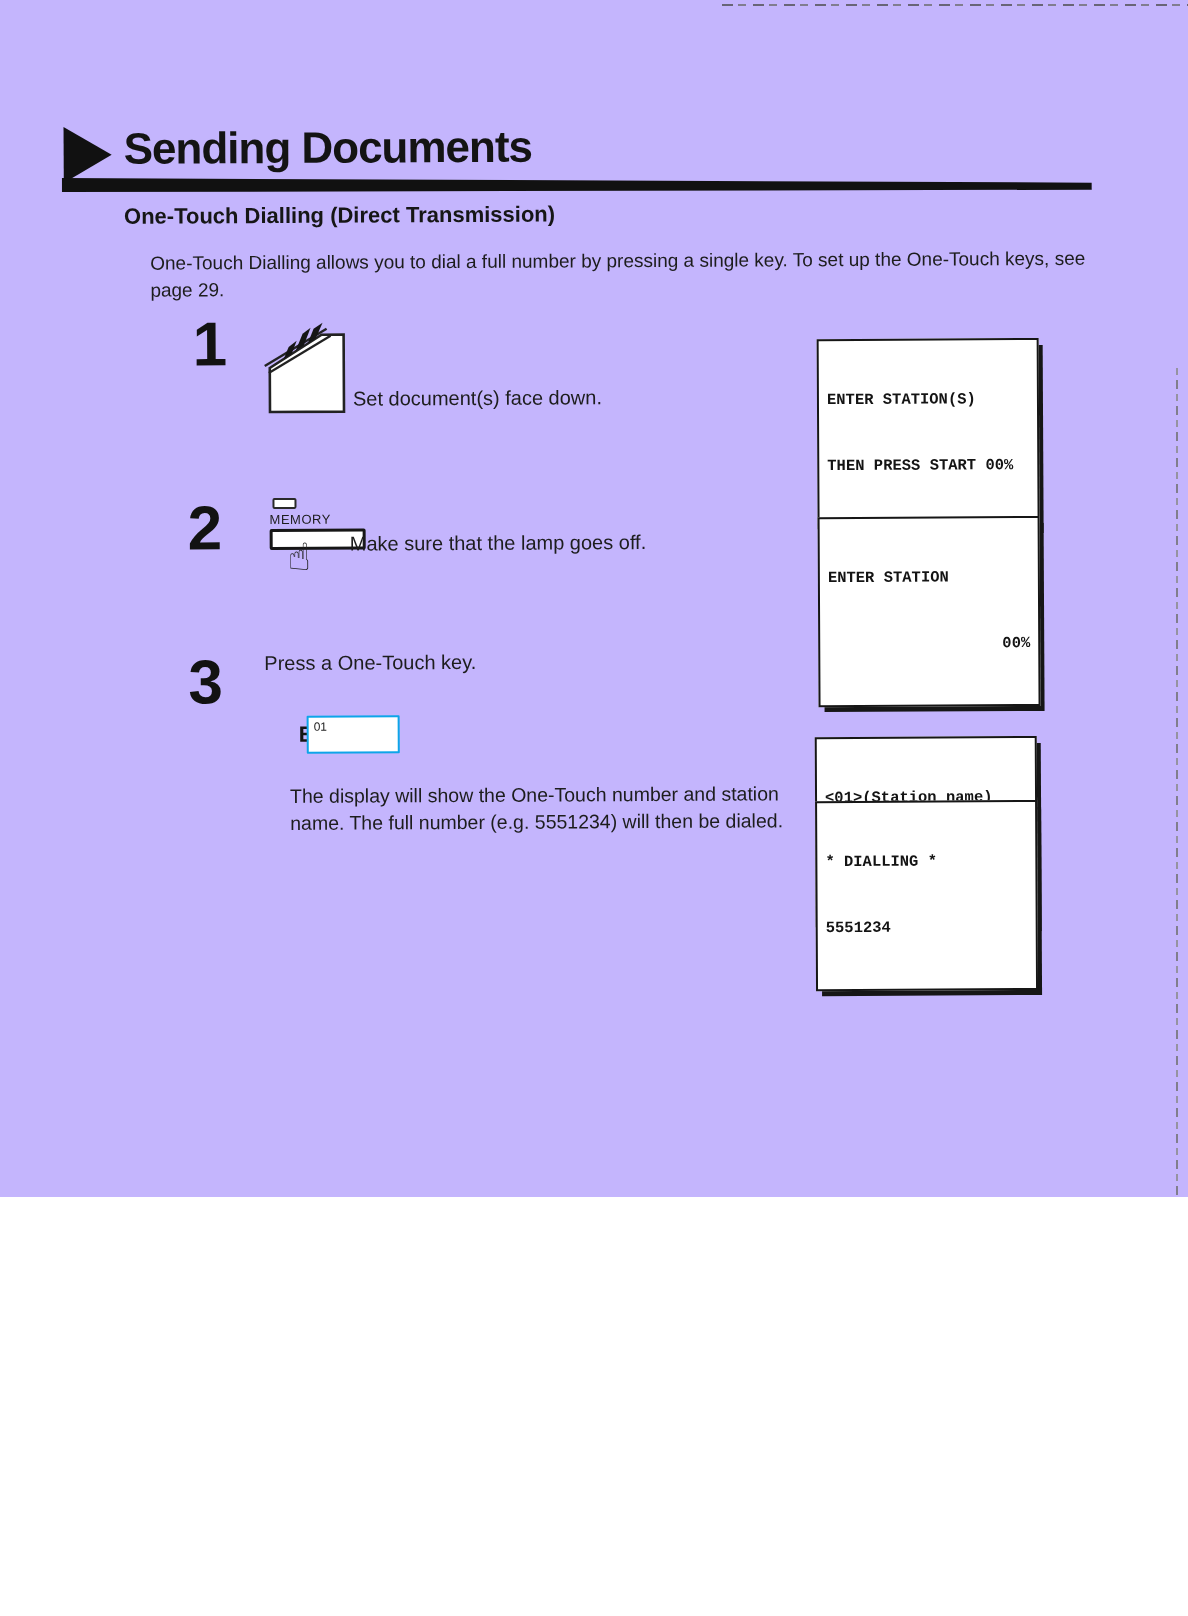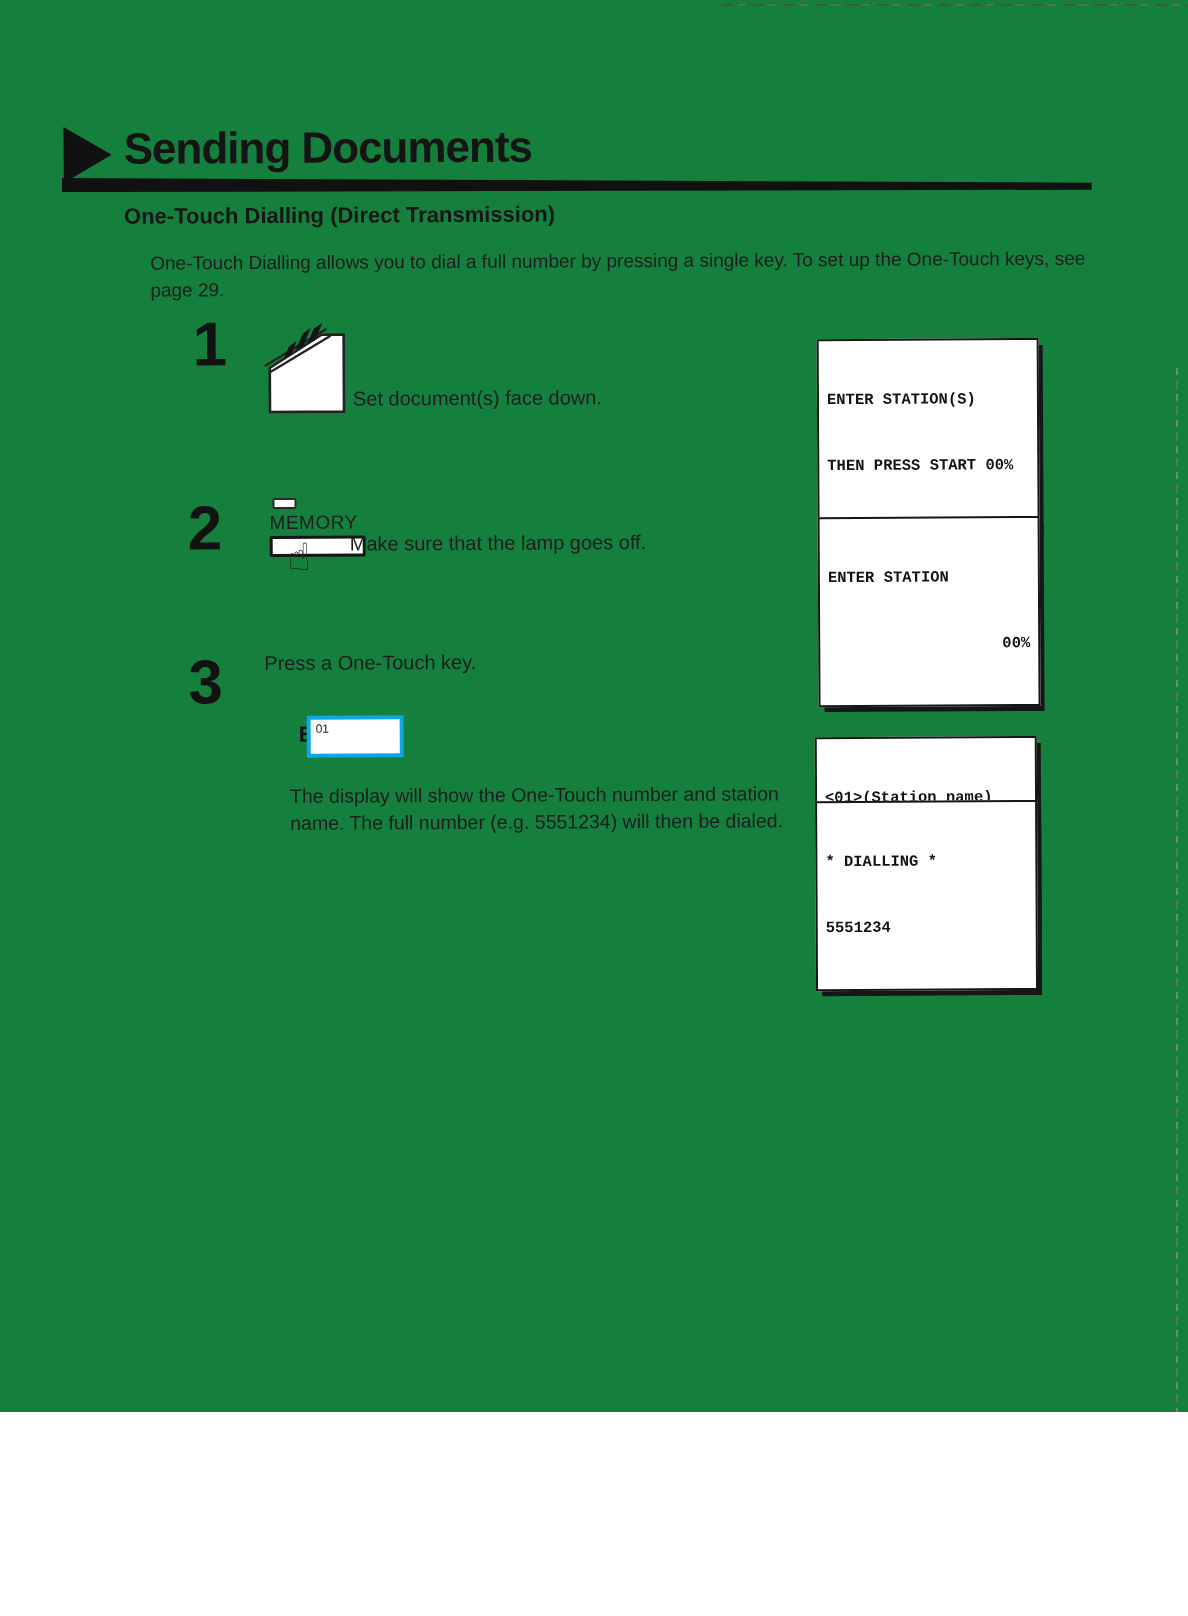--- a/index.html
+++ b/index.html
@@ -1,16 +1,16 @@
 <!DOCTYPE html>
 <html><head>
 <meta charset="utf-8">
 <style>
   html,body{margin:0;padding:0;background:#ffffff;}
-  .page{position:relative;width:1188px;height:1412px;background:#15803d;overflow:hidden;
+  .page{position:relative;width:1188px;height:1197px;background:#c4b5fd;overflow:hidden;
         font-family:"Liberation Sans",sans-serif;color:#1c1c1c;}
   .content{position:absolute;left:0;top:0;width:1188px;height:1616px;
            transform:rotate(-0.3deg);transform-origin:80px 220px;}
 
   
   .edge-dash-top{position:absolute;left:722px;top:4px;width:466px;height:2px;
     background:repeating-linear-gradient(90deg,#4a4a4a 0 11px,transparent 11px 16px,#6a6a6a 16px 24px,transparent 24px 31px);
     opacity:.75;}
   .edge-dash-right{position:absolute;left:1176px;top:368px;width:2px;height:1248px;
     background:repeating-linear-gradient(180deg,#8a8a8a 0 7px,transparent 7px 12px,#707070 12px 21px,transparent 21px 26px);
@@ -33,28 +33,28 @@
   
   .lcd{position:absolute;width:202px;background:#fff;border:2px solid #161616;
        box-shadow:5px 6px 0 -1px #161616;padding:4px 8px 6px;
        font-family:"Liberation Mono",monospace;font-size:15.5px;font-weight:700;
        line-height:22px;color:#141414;white-space:pre;}
   .lcd .r{text-align:right;}
 
   
   .memory{position:absolute;left:268px;top:499px;width:120px;}
   .lamp{width:20px;height:7px;border:2px solid #2a2a2a;border-radius:2px;margin-left:3px;background:#fff;}
-  .mem-label{font-size:19px;letter-spacing:.5px;color:#1d1d1d;margin:3px 0 2px;}
+  .mem-label{font-size:13px;letter-spacing:.5px;color:#1d1d1d;margin:3px 0 2px;}
   .mem-btn{width:90px;height:15px;border:3px solid #161616;border-radius:2px;background:#fff;}
   .hand{position:absolute;left:18px;top:40px;font-family:"DejaVu Sans",sans-serif;
         font-size:38px;color:#222;line-height:1;}
 
   
   .ex-label{position:absolute;left:260px;top:723px;font-size:22px;font-weight:700;color:#141414;margin-left:36px;}
-  .ot-key{position:absolute;left:304px;top:717px;width:89px;height:34px;border:4px solid #0ea5e9;
+  .ot-key{position:absolute;left:304px;top:717px;width:89px;height:34px;border:2px solid #0ea5e9;
           border-radius:1px;background:#fff;}
   .ot-key span{display:block;font-size:12px;padding:2px 0 0 5px;color:#222;}
 
   
   .pageno{position:absolute;left:86px;top:1556px;font-size:24px;font-weight:700;color:#141414;}
   .smudge{position:absolute;left:28px;top:1583px;width:58px;height:33px;opacity:.75;
     background:
       radial-gradient(circle at 30% 75%, rgba(40,40,40,.85) 0 4px, rgba(90,90,90,.4) 6px, transparent 9px),
       radial-gradient(circle at 60% 88%, rgba(50,50,50,.8) 0 5px, transparent 9px),
       radial-gradient(circle at 48% 55%, rgba(110,110,110,.5) 0 4px, transparent 8px),

